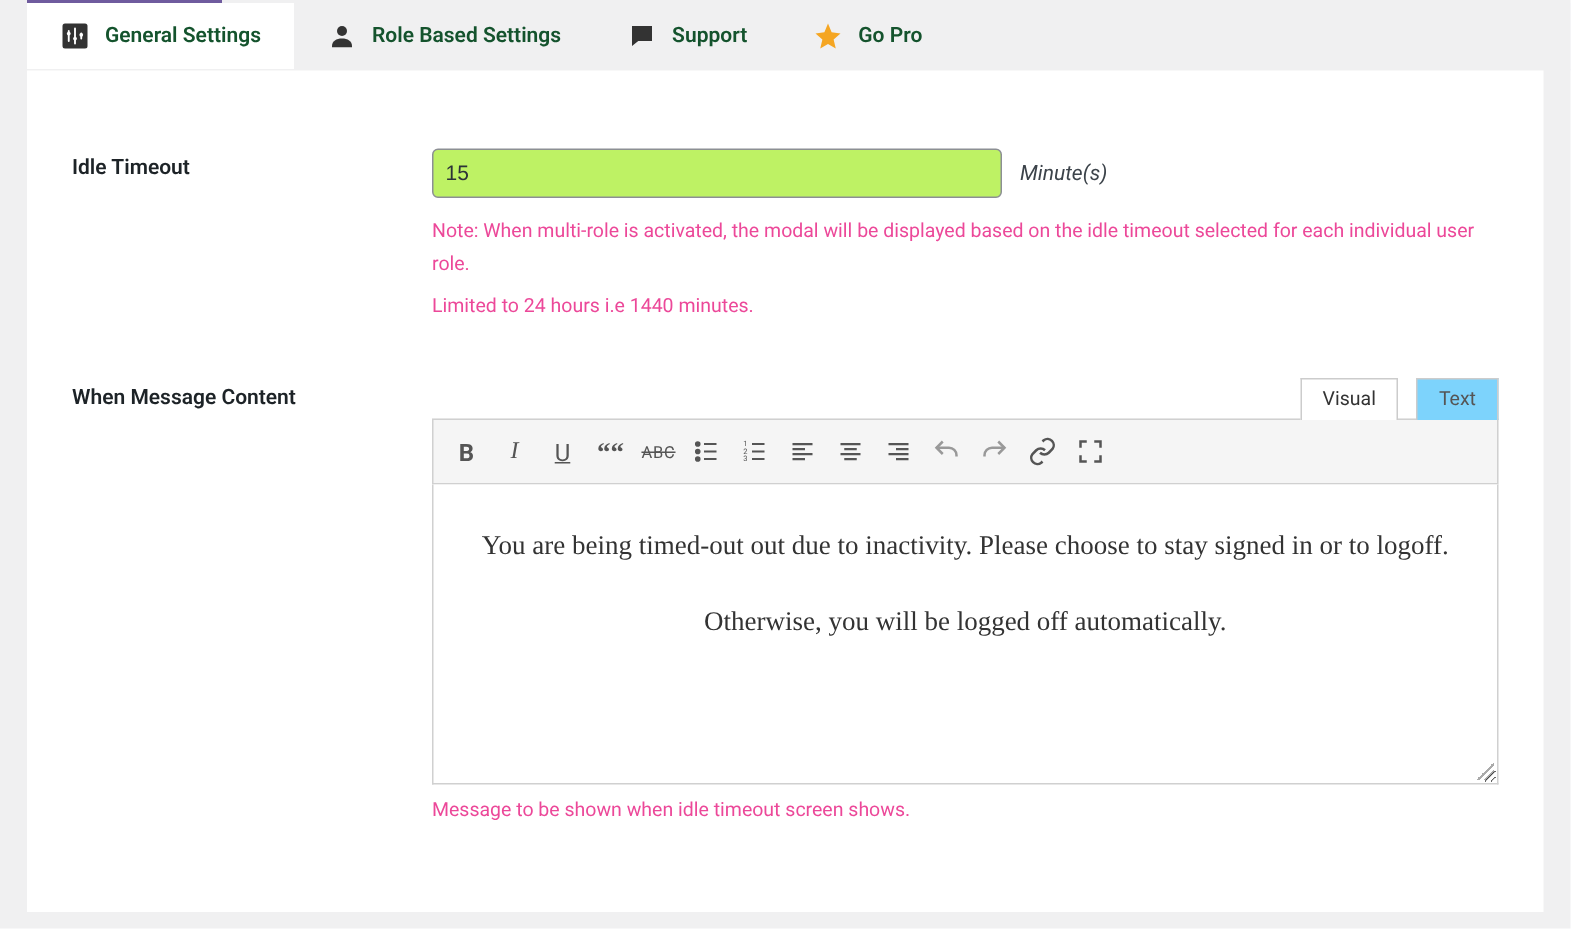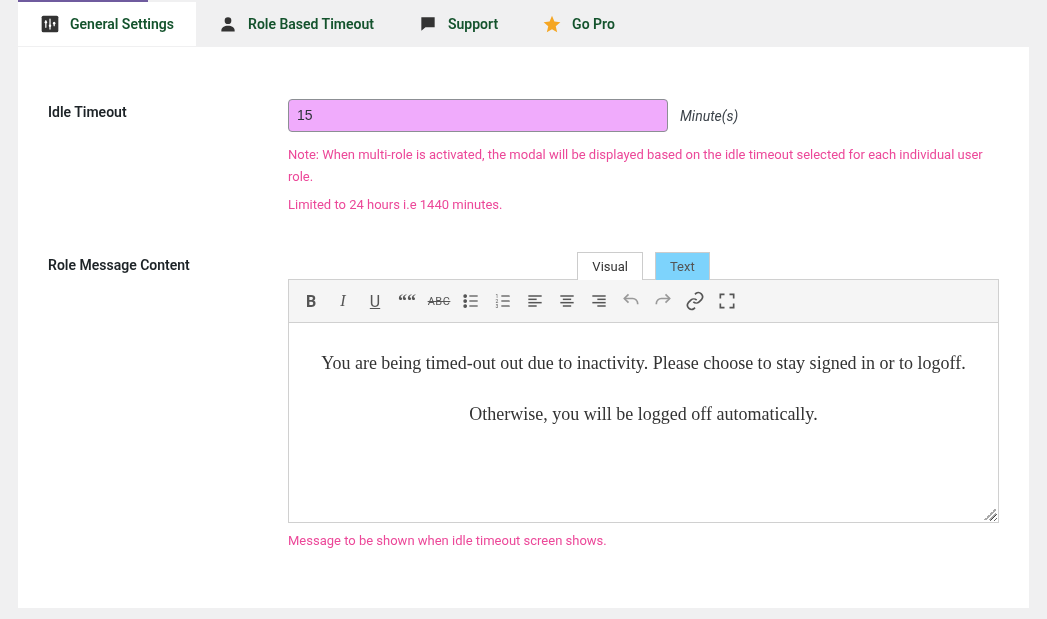--- a/index.html
+++ b/index.html
@@ -72,38 +72,38 @@
       align-items: center;
       gap: 12px;
       margin-bottom: 12px;
     }
     input[type="text"] {
       width: 380px;
       padding: 5px 8px;
       font-size: 14px;
       border: 1px solid #8c8f94;
       border-radius: 4px;
-      background: #f0abfc;
+      background: #bef264;
       color: #2c3338;
       line-height: 1.5;
     }
     .unit {
       font-style: italic;
       font-size: 14px;
       color: #3c434a;
     }
     .note {
       color: #ec4899;
       font-size: 13px;
       line-height: 1.7;
       margin-bottom: 6px;
     }
     .editor-tabs {
       display: flex;
-      justify-content: center;
+      justify-content: flex-end;
       gap: 12px;
     }
     .editor-tab {
       padding: 6px 14px;
       font-size: 13px;
       border: 1px solid #ccc;
       border-bottom: none;
       background: #7dd3fc;
       cursor: pointer;
       color: #555;
@@ -195,21 +195,21 @@
       </span>
       <span>General Settings</span>
     </div>
     <div class="tab">
       <span class="icon">
         <svg viewBox="0 0 24 24" fill="#333">
             <circle cx="12" cy="8" r="4"></circle>
             <path d="M4 20c0-4 3.5-6 8-6s8 2 8 6v1H4v-1z"></path>
           </svg>
       </span>
-      <span>Role Based Timeout</span>
+      <span>Role Based Settings</span>
     </div>
     <div class="tab">
       <span class="icon">
         <svg viewBox="0 0 24 24" fill="#333">
             <path d="M4 4h16v12H9l-5 4V4z"></path>
           </svg>
       </span>
       <span>Support</span>
     </div>
     <div class="tab">
@@ -229,21 +229,21 @@
         <div class="input-group">
           <input type="text" value="15" style="">
           <span class="unit">Minute(s)</span>
         </div>
         <p class="note">Note: When multi-role is activated, the modal will be displayed based on the idle timeout selected for each individual user role.</p>
         <p class="note">Limited to 24 hours i.e 1440 minutes.</p>
       </div>
     </div>
 
     <div class="form-row">
-      <div class="form-label">Role Message Content</div>
+      <div class="form-label">When Message Content</div>
       <div class="form-field">
         <div class="editor-tabs">
           <div class="editor-tab active">Visual</div>
           <div class="editor-tab">Text</div>
         </div>
         <div class="editor-toolbar">
           <span class="tbtn" style="font-weight:bold" title="Bold">B</span>
           <span class="tbtn" style="font-style:italic;font-family:serif" title="Italic">I</span>
           <span class="tbtn" style="text-decoration:underline" title="Underline">U</span>
           <span class="tbtn" style="font-family:Georgia,serif;font-weight:bold;font-size:18px" title="Blockquote">““</span>

